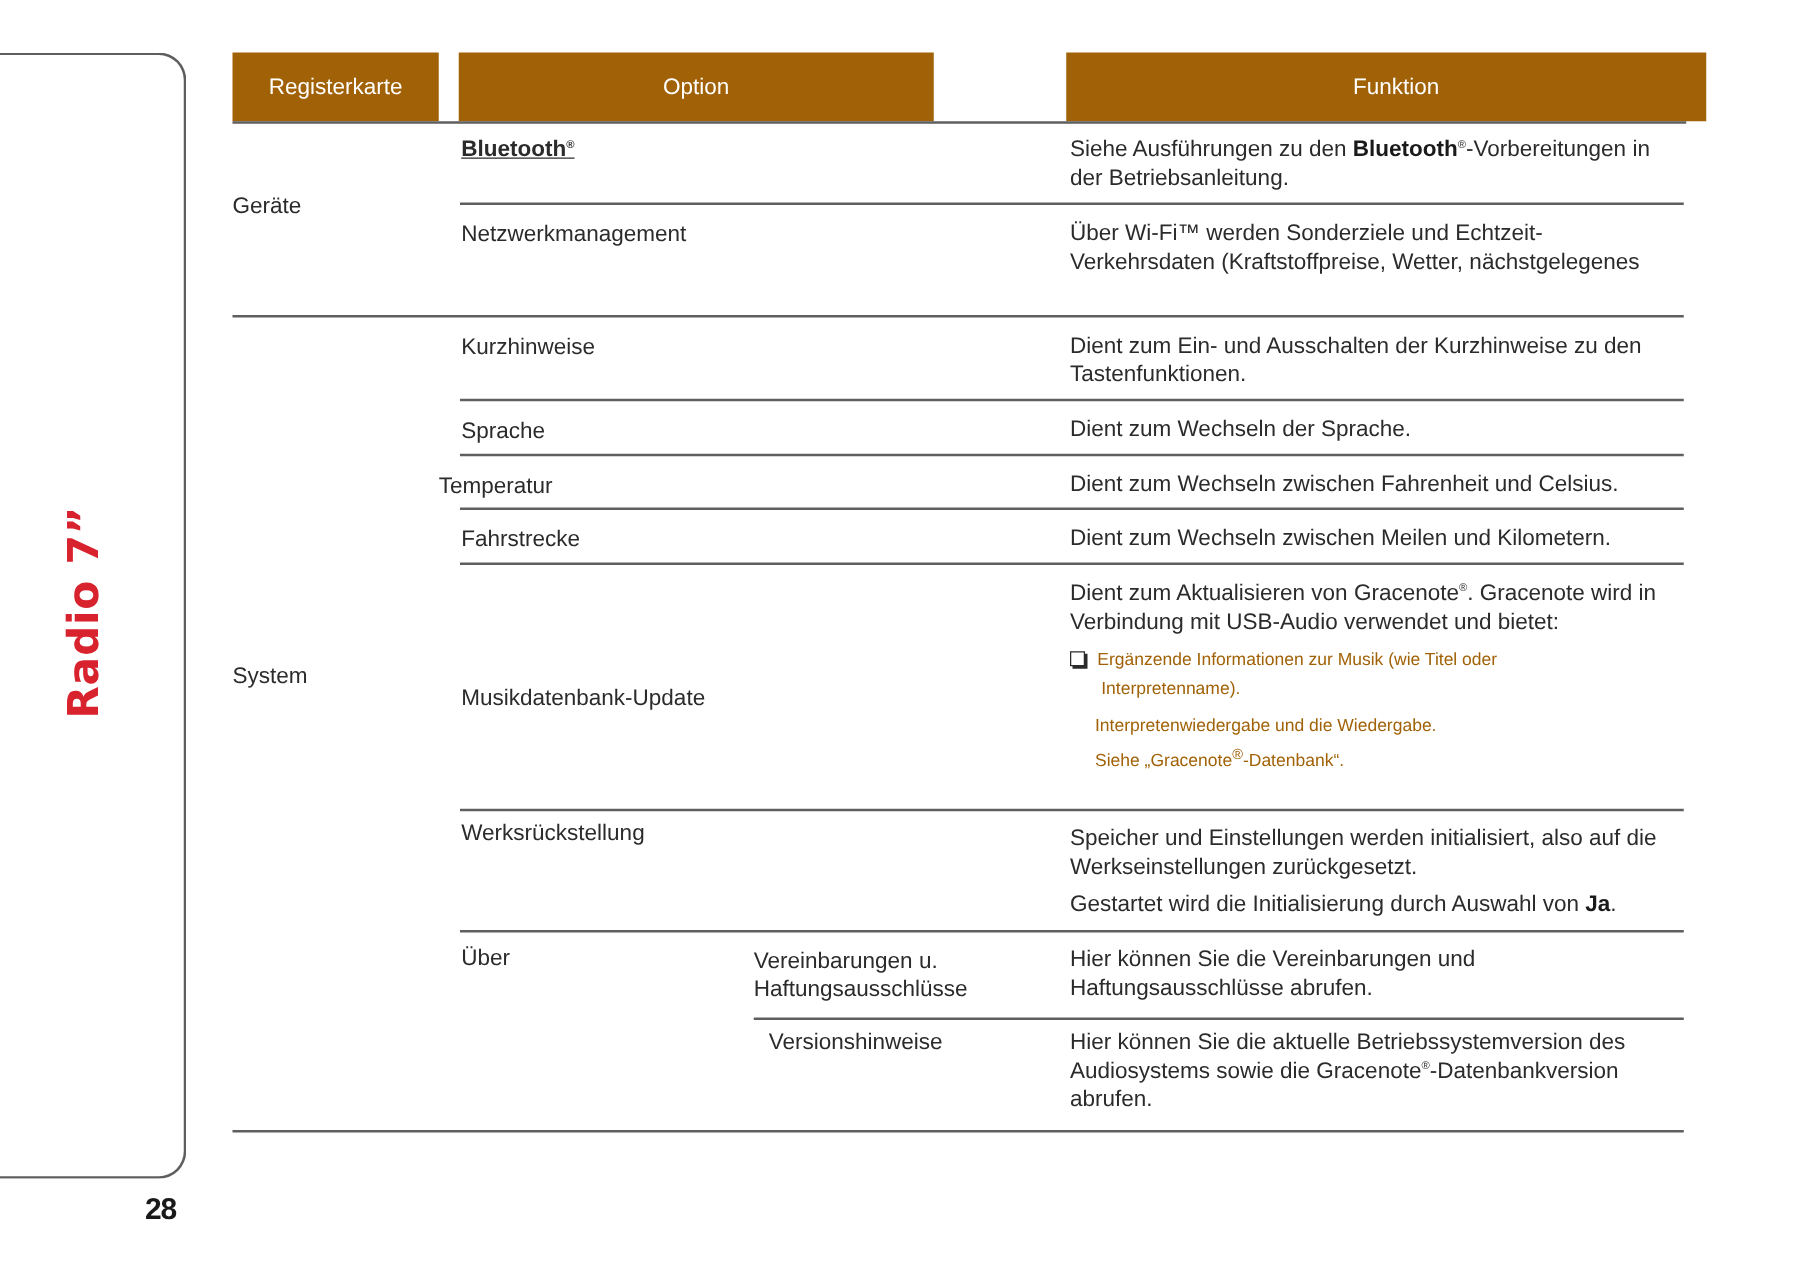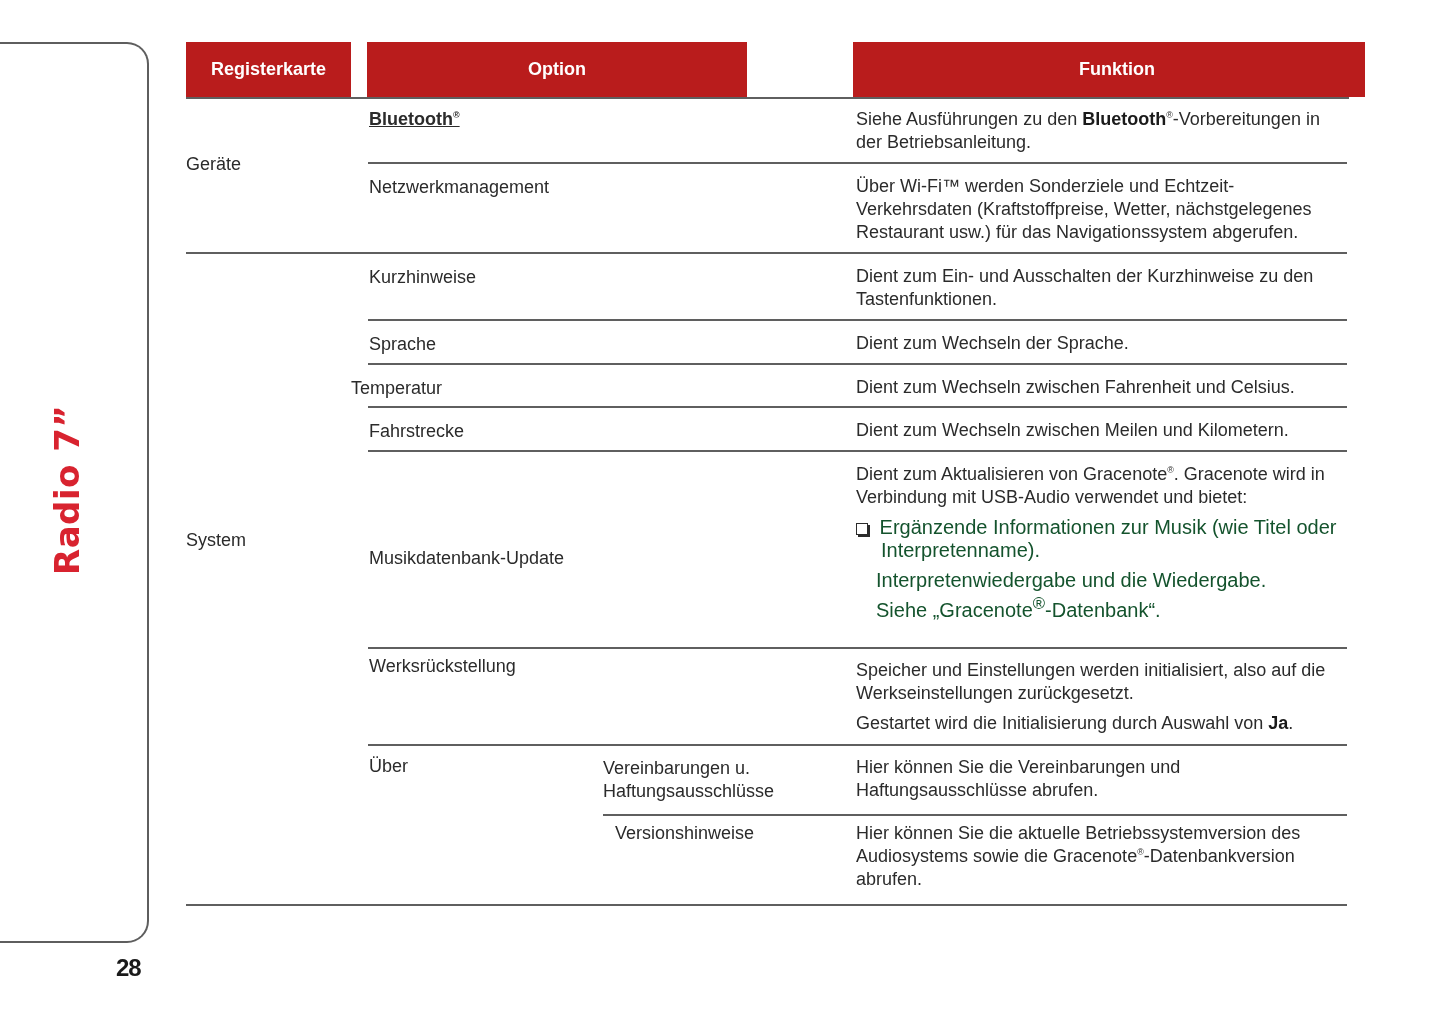--- a/index.html
+++ b/index.html
@@ -18,31 +18,31 @@
       transform: rotate(-90deg); transform-origin: left top;
       font-family: "DejaVu Sans", sans-serif; font-weight: bold;
       font-size: 34px; color: #d8232f; white-space: nowrap; letter-spacing: 0.5px;
     }
     .page-number {
       position: absolute; left: 116px; top: 954px;
       font-size: 24px; font-weight: bold; color: #1a1a1a; letter-spacing: -1px;
     }
     
     .th {
-      position: absolute; top: 42px; height: 55px; background: #b91c1c;
-      color: #ffffff; font-weight: bold; font-size: 18px;
+      position: absolute; top: 42px; height: 55px; background: #a16207;
+      color: #ffffff; font-weight: normal; font-size: 18px;
       display: flex; align-items: center; justify-content: center;
     }
     .hline { position: absolute; height: 2px; background: #5f5f5f; }
     .cell {
       position: absolute; font-size: 18px; line-height: 23px; color: #2b2b2b;
     }
     .cell b { color: #1a1a1a; }
     .cell sup { font-size: 9px; vertical-align: 7px; line-height: 0; }
-    .bullet-line { position: absolute; font-size: 20px; line-height: 23px; color: #14532d; }
+    .bullet-line { position: absolute; font-size: 14px; line-height: 23px; color: #a16207; }
     .bullet { display: inline-block; width: 12px; height: 12px; border: 1.6px solid #2b2b2b;
       box-sizing: border-box; margin-right: 6px; position: relative; top: 1px;
       box-shadow: 2px 2px 0 #2b2b2b; }
   </style>
 </head>
 <body>
 
 <div class="side-frame"></div>
 <div class="side-title">Radio 7”</div>
 <div class="page-number">28</div>
@@ -58,21 +58,20 @@
 <div class="cell" style="left:856px;top:108px;">
   <div><span>Siehe Ausführungen zu den </span><b>Bluetooth</b><sup>®</sup><span>-Vorbereitungen in</span></div>
   <div>der Betriebsanleitung.</div>
 </div>
 <div class="hline" style="left:368px;width:979px;top:162px;"></div>
 
 <div class="cell" style="left:369px;top:176px;">Netzwerkmanagement</div>
 <div class="cell" style="left:856px;top:175px;">
   <div>Über Wi-Fi™ werden Sonderziele und Echtzeit-</div>
   <div>Verkehrsdaten (Kraftstoffpreise, Wetter, nächstgelegenes</div>
-  <div>Restaurant usw.) für das Navigationssystem abgerufen.</div>
 </div>
 <div class="hline" style="left:186px;width:1161px;top:252px;"></div>
 
 <div class="cell" style="left:186px;top:529px;">System</div>
 
 <div class="cell" style="left:369px;top:266px;">Kurzhinweise</div>
 <div class="cell" style="left:856px;top:265px;">
   <div>Dient zum Ein- und Ausschalten der Kurzhinweise zu den</div>
   <div>Tastenfunktionen.</div>
 </div>

